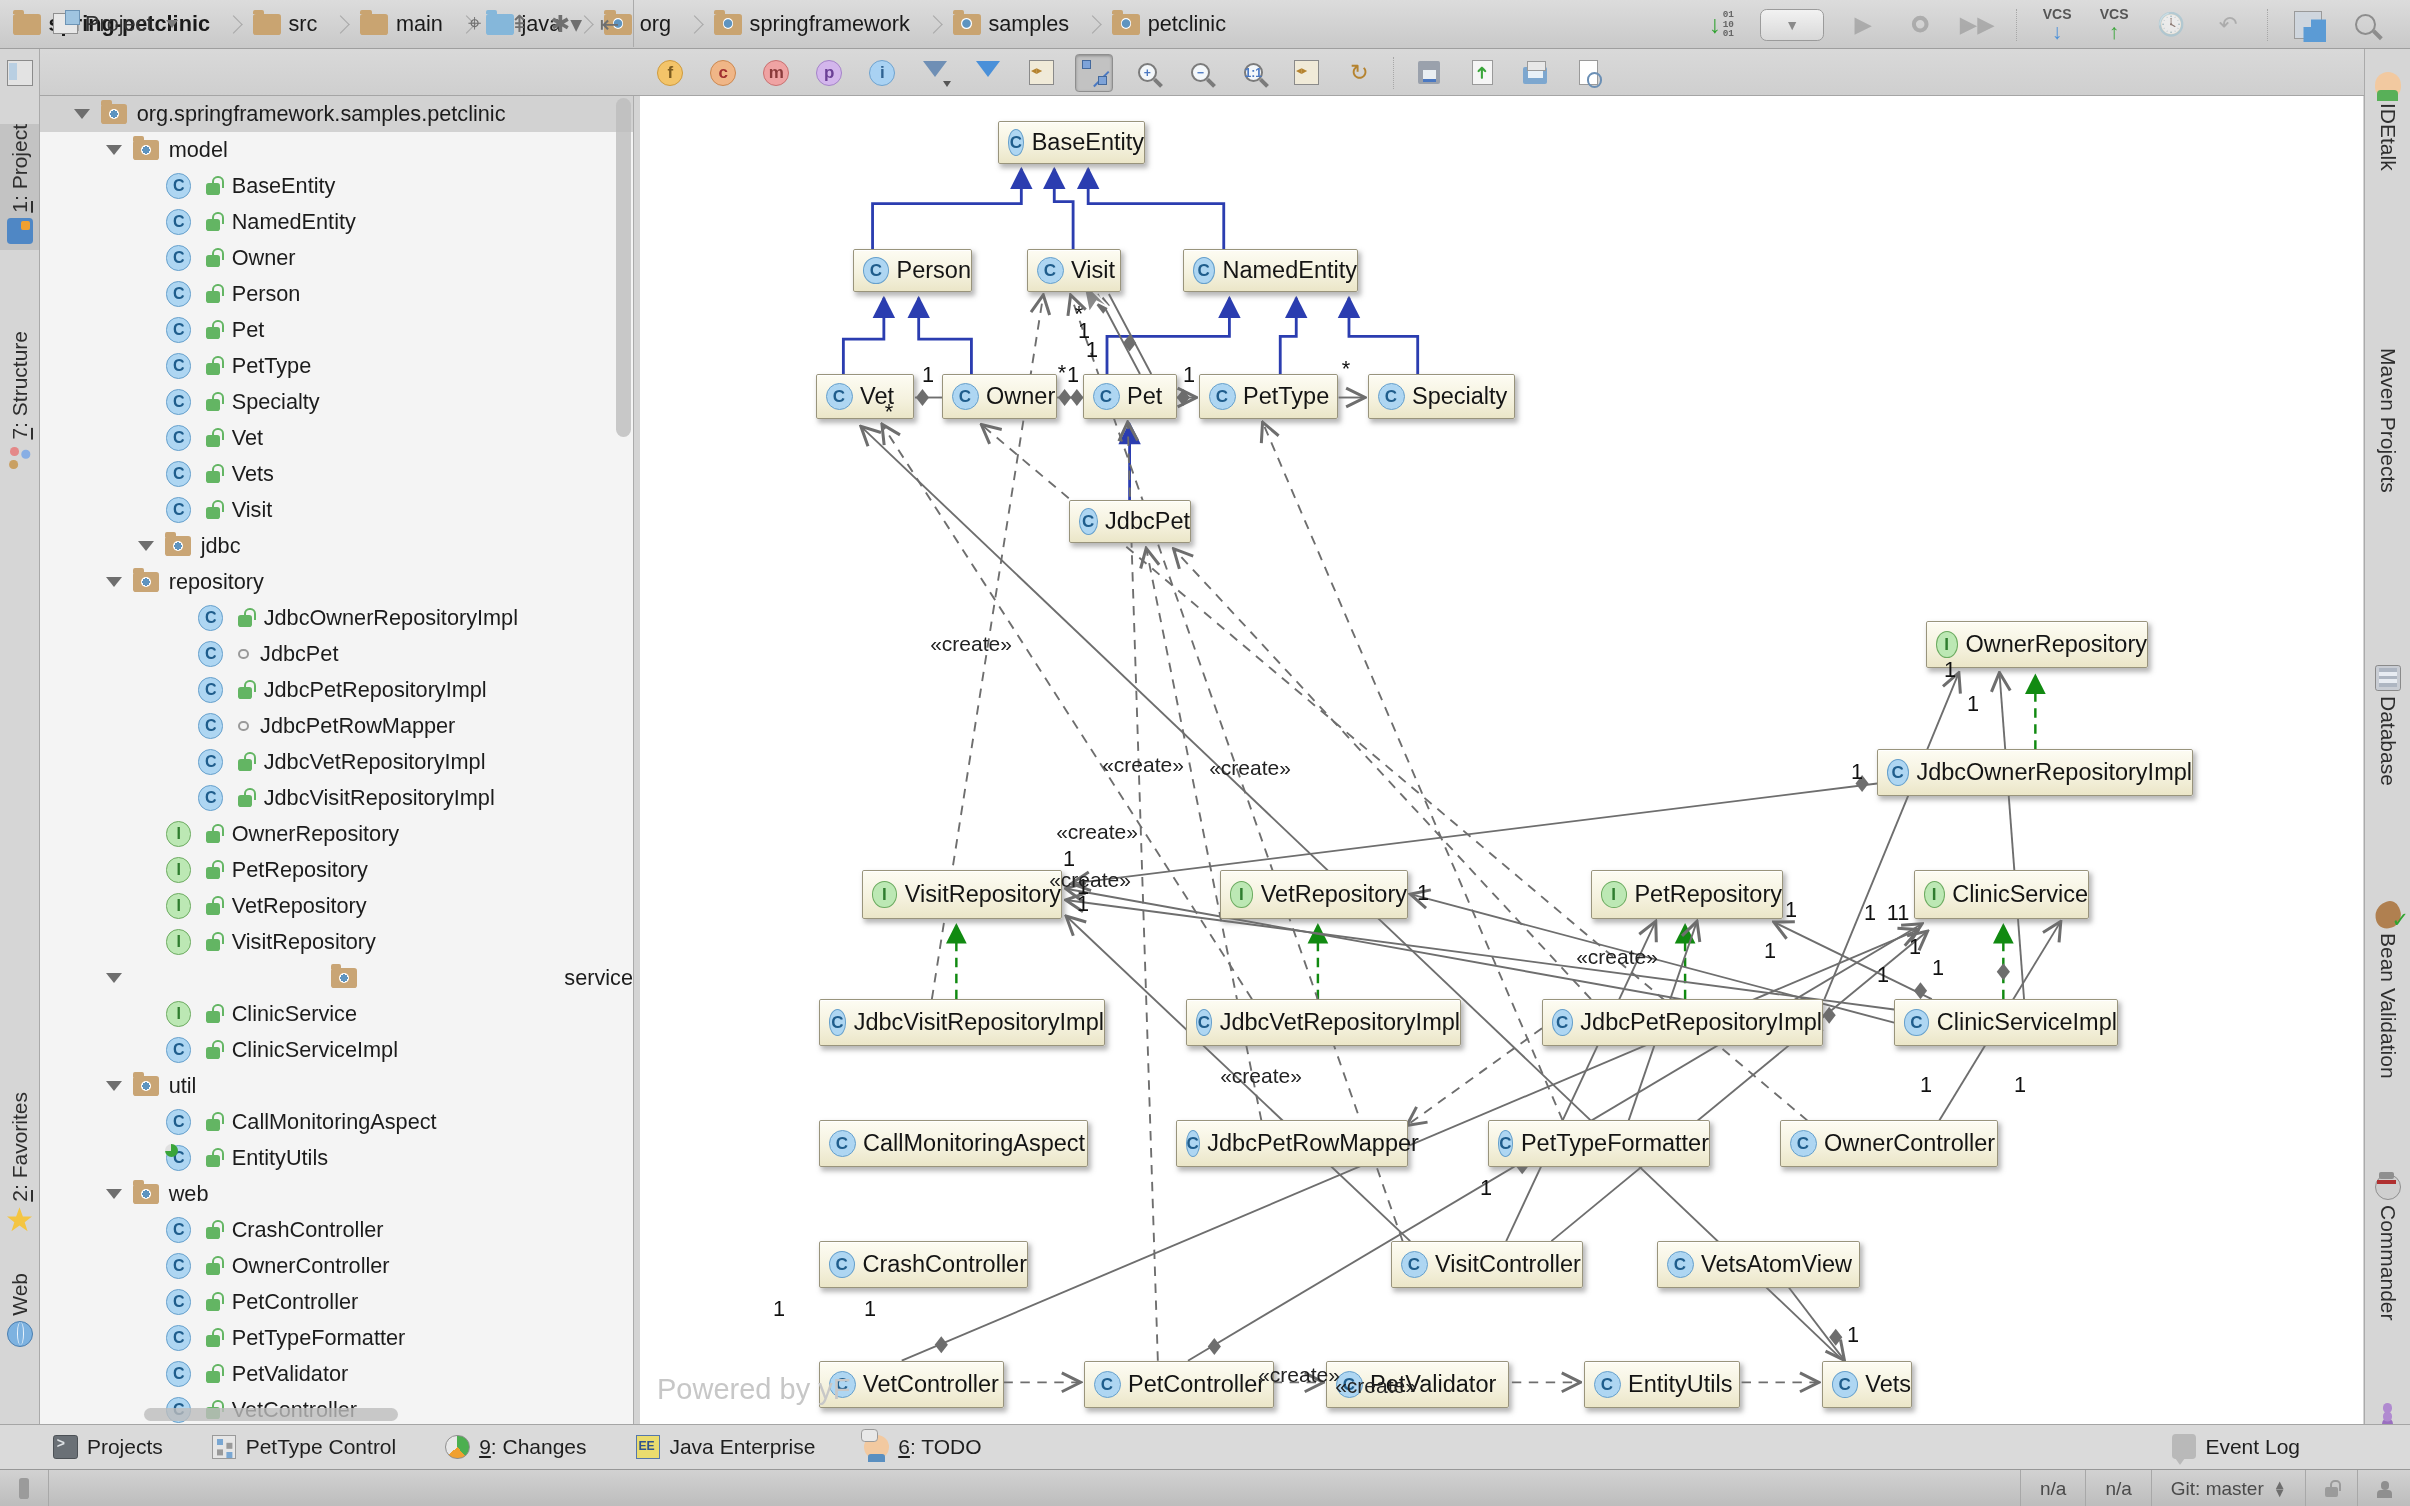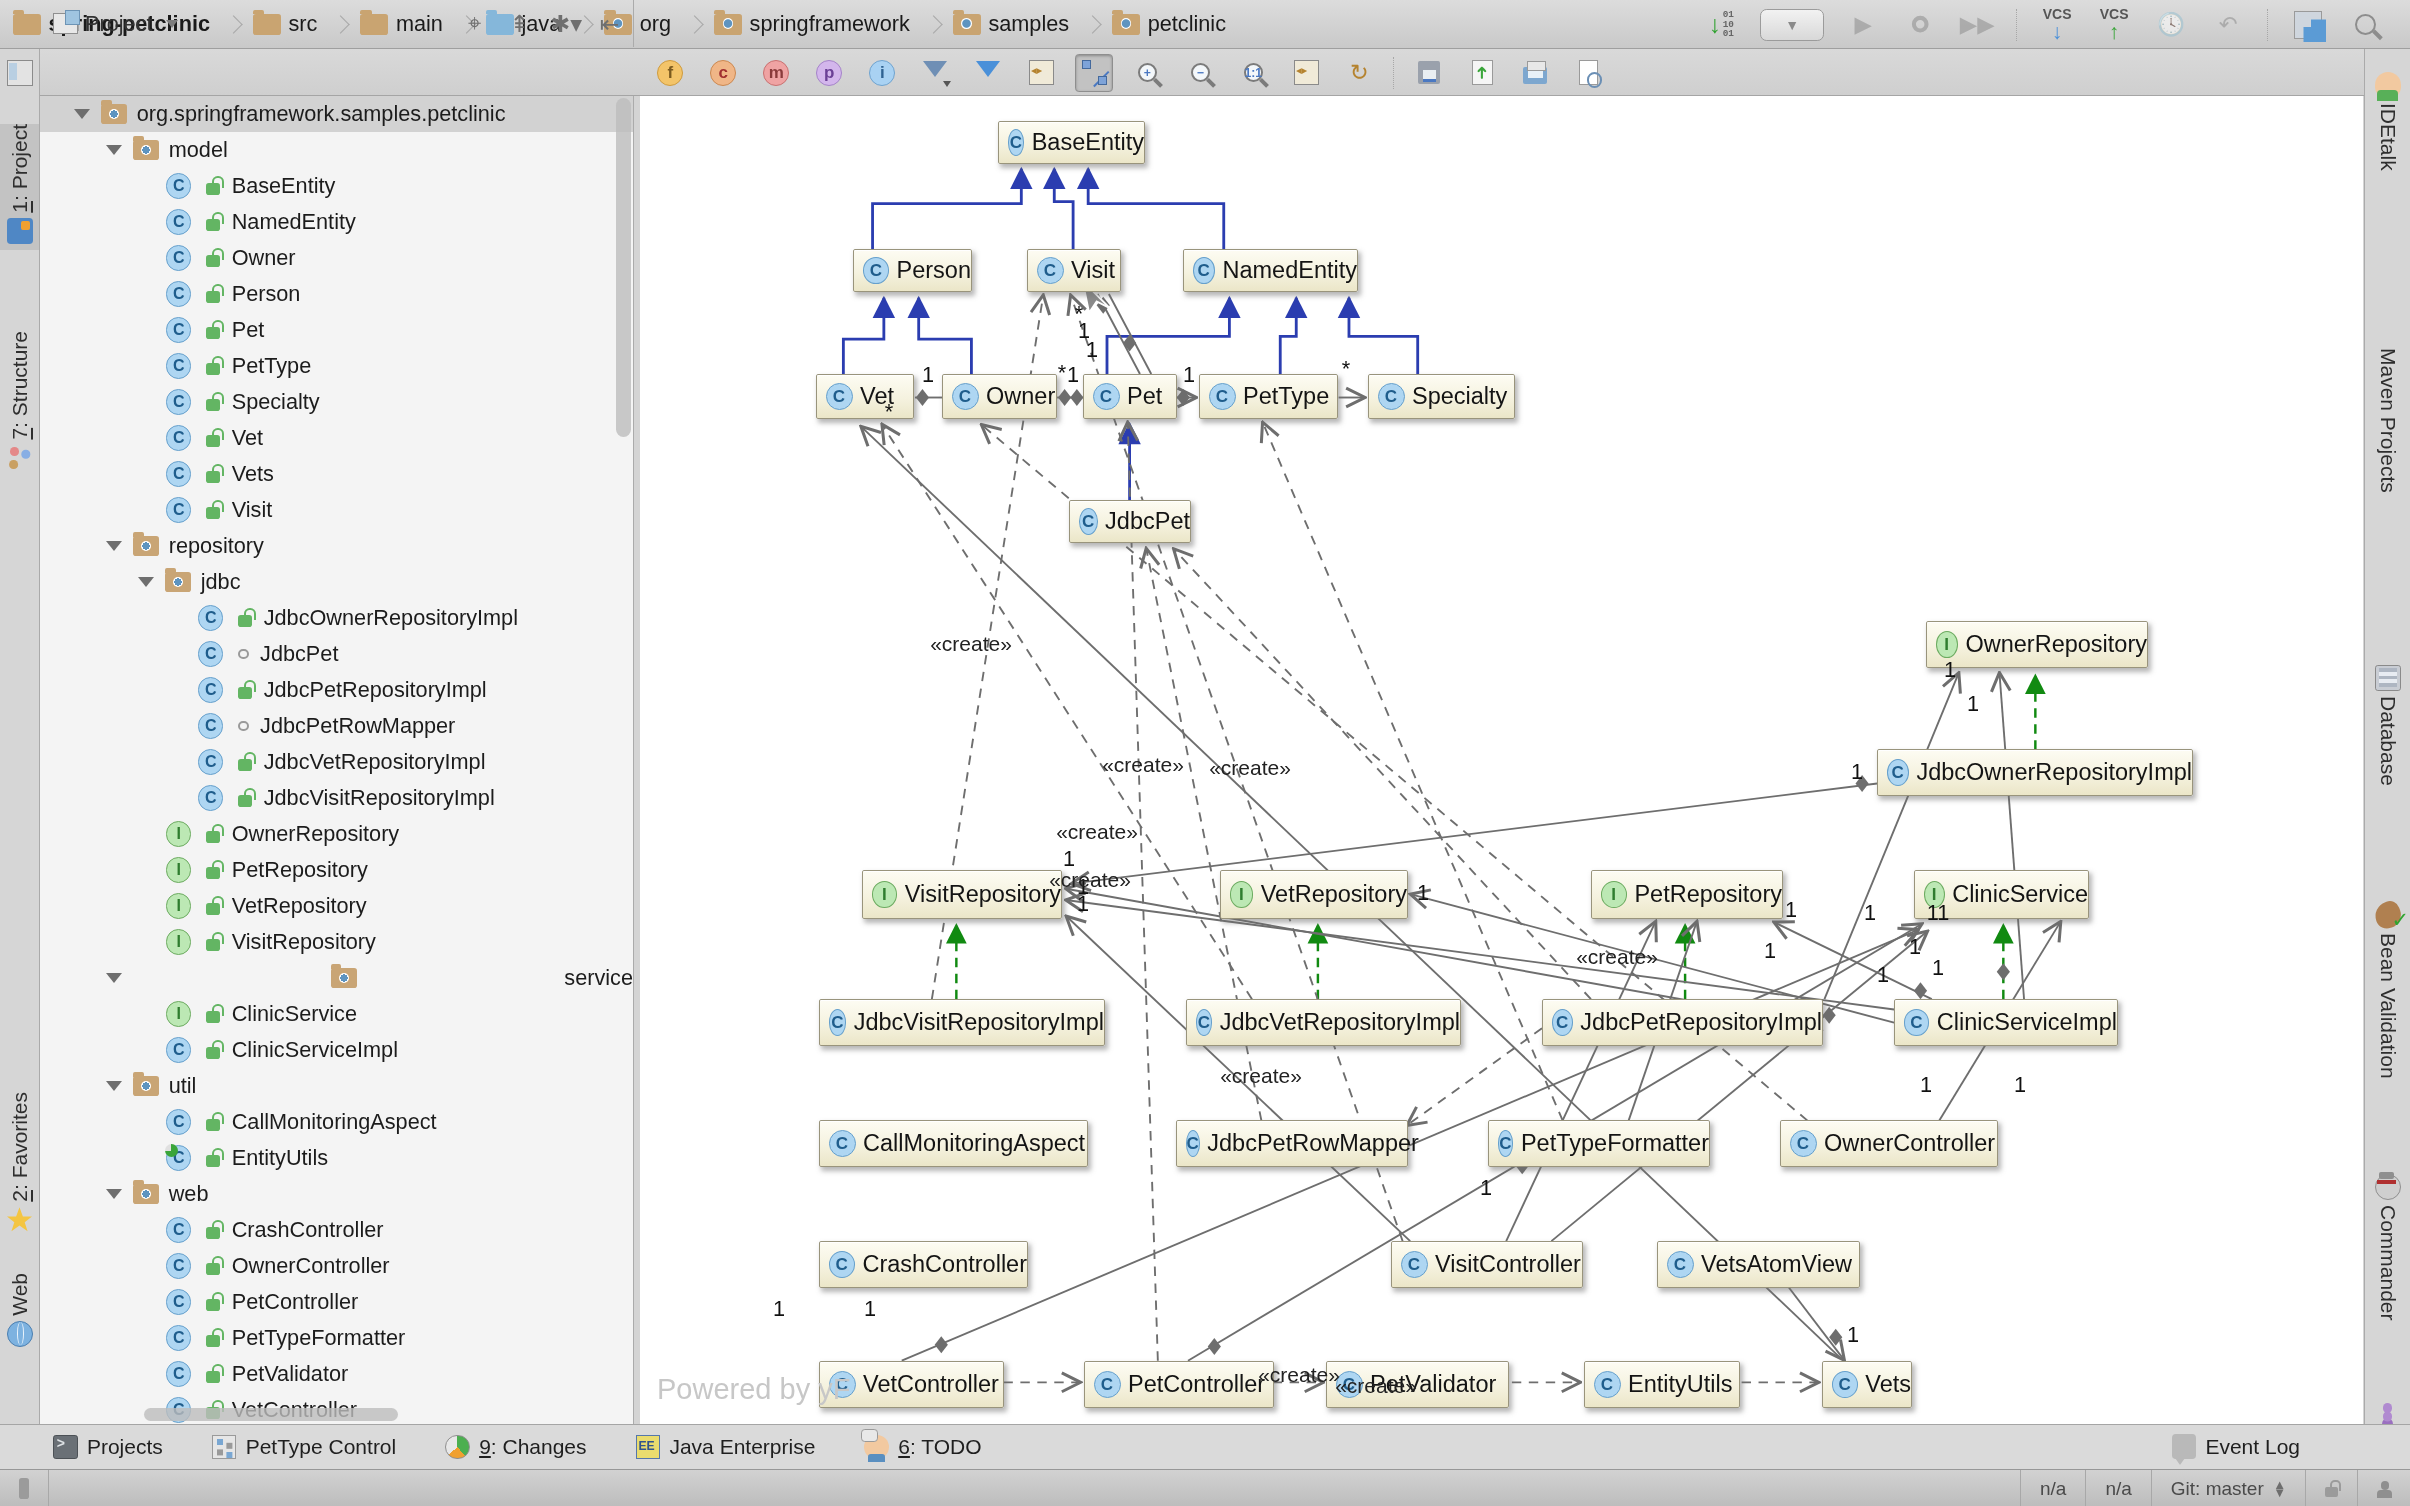--- a/index.html
+++ b/index.html
@@ -428,29 +428,29 @@
           <span class="ticon cls c">C</span>
           <span class="vis vis-pub"></span>
           <span>Vets</span>
         </div>
         <div class="trow" style="padding-left: 98px;">
           <span style="width: 28px; flex: 0 0 auto;"></span>
           <span class="ticon cls c">C</span>
           <span class="vis vis-pub"></span>
           <span>Visit</span>
         </div>
+        <div class="trow" style="padding-left: 98px;">
+          <span class="tarrow"></span>
+          <span class="ticon tfold"></span>
+          <span>jdbc</span>
+        </div>
         <div class="trow" style="padding-left: 66px;">
           <span class="tarrow"></span>
           <span class="ticon tfold"></span>
           <span>repository</span>
-        </div>
-        <div class="trow" style="padding-left: 98px;">
-          <span class="tarrow"></span>
-          <span class="ticon tfold"></span>
-          <span>jdbc</span>
         </div>
         <div class="trow" style="padding-left: 130px;">
           <span style="width: 28px; flex: 0 0 auto;"></span>
           <span class="ticon cls c">C</span>
           <span class="vis vis-pub"></span>
           <span>JdbcOwnerRepositoryImpl</span>
         </div>
         <div class="trow" style="padding-left: 130px;">
           <span style="width: 28px; flex: 0 0 auto;"></span>
           <span class="ticon cls c">C</span>
@@ -814,21 +814,21 @@
         <div class="dlabel" style="left: 1310px; top: 574px;">1</div>
         <div class="dlabel" style="left: 1333px; top: 608px;">1</div>
         <div class="dlabel" style="left: 1217px; top: 676px;">1</div>
         <div class="dlabel" style="left: 429px; top: 763px;">1</div>
         <div class="dlabel" style="left: 443px; top: 791px;">1</div>
         <div class="dlabel" style="left: 443px; top: 808px;">1</div>
         <div class="dlabel" style="left: 783px; top: 797px;">1</div>
         <div class="dlabel" style="left: 1151px; top: 814px;">1</div>
         <div class="dlabel" style="left: 1130px; top: 855px;">1</div>
         <div class="dlabel" style="left: 1230px; top: 817px;">1</div>
-        <div class="dlabel" style="left: 1298px; top: 817px; text-align: center;">11</div>
+        <div class="dlabel" style="left: 1258px; top: 817px; text-align: center;">11</div>
         <div class="dlabel" style="left: 1275px; top: 851px;">1</div>
         <div class="dlabel" style="left: 1298px; top: 872px;">1</div>
         <div class="dlabel" style="left: 1243px; top: 879px;">1</div>
         <div class="dlabel" style="left: 1286px; top: 989px;">1</div>
         <div class="dlabel" style="left: 1380px; top: 989px;">1</div>
         <div class="dlabel" style="left: 846px; top: 1092px;">1</div>
         <div class="dlabel" style="left: 139px; top: 1213px;">1</div>
         <div class="dlabel" style="left: 230px; top: 1213px;">1</div>
         <div class="dlabel" style="left: 1213px; top: 1239px;">1</div>
         <div class="stereo" style="left: 331px; top: 548px;">«create»</div>

